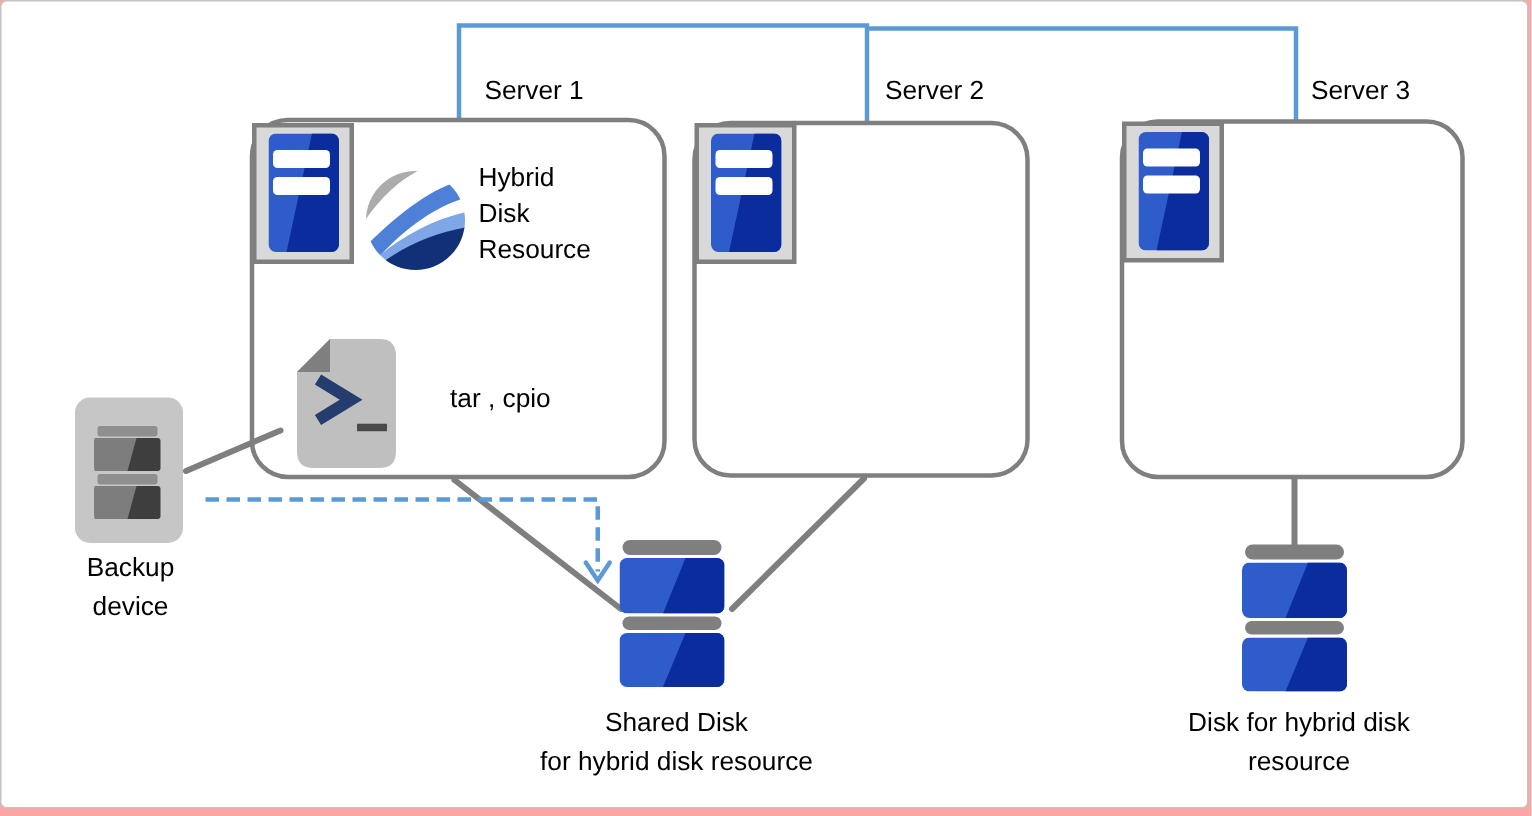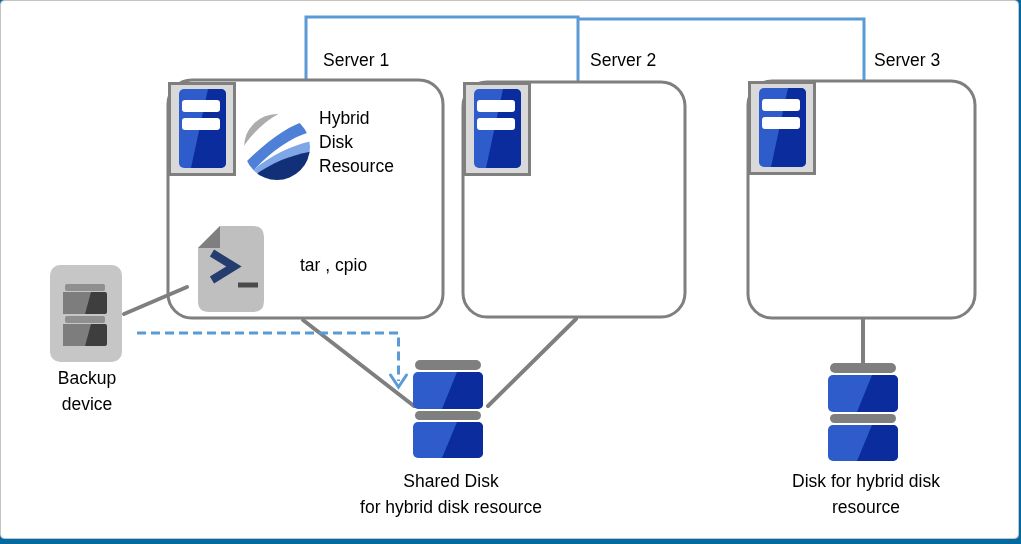--- a/index.html
+++ b/index.html
@@ -1,20 +1,20 @@
 <!DOCTYPE html>
 <html><head>
 <meta charset="utf-8">
 <style>
   html,body { margin:0; padding:0; background:#fff; }
   .stage {
     position: relative;
     width: 1021px;
     height: 544px;
-    background: #0369a1;
+    background: #fca5a5;
     font-family: "Liberation Sans", sans-serif;
   }
   svg { display:block; }
   text {
     font-family: "Liberation Sans", sans-serif;
     font-size: 17.5px;
     fill: #000000;
   }
 </style>
 </head>

